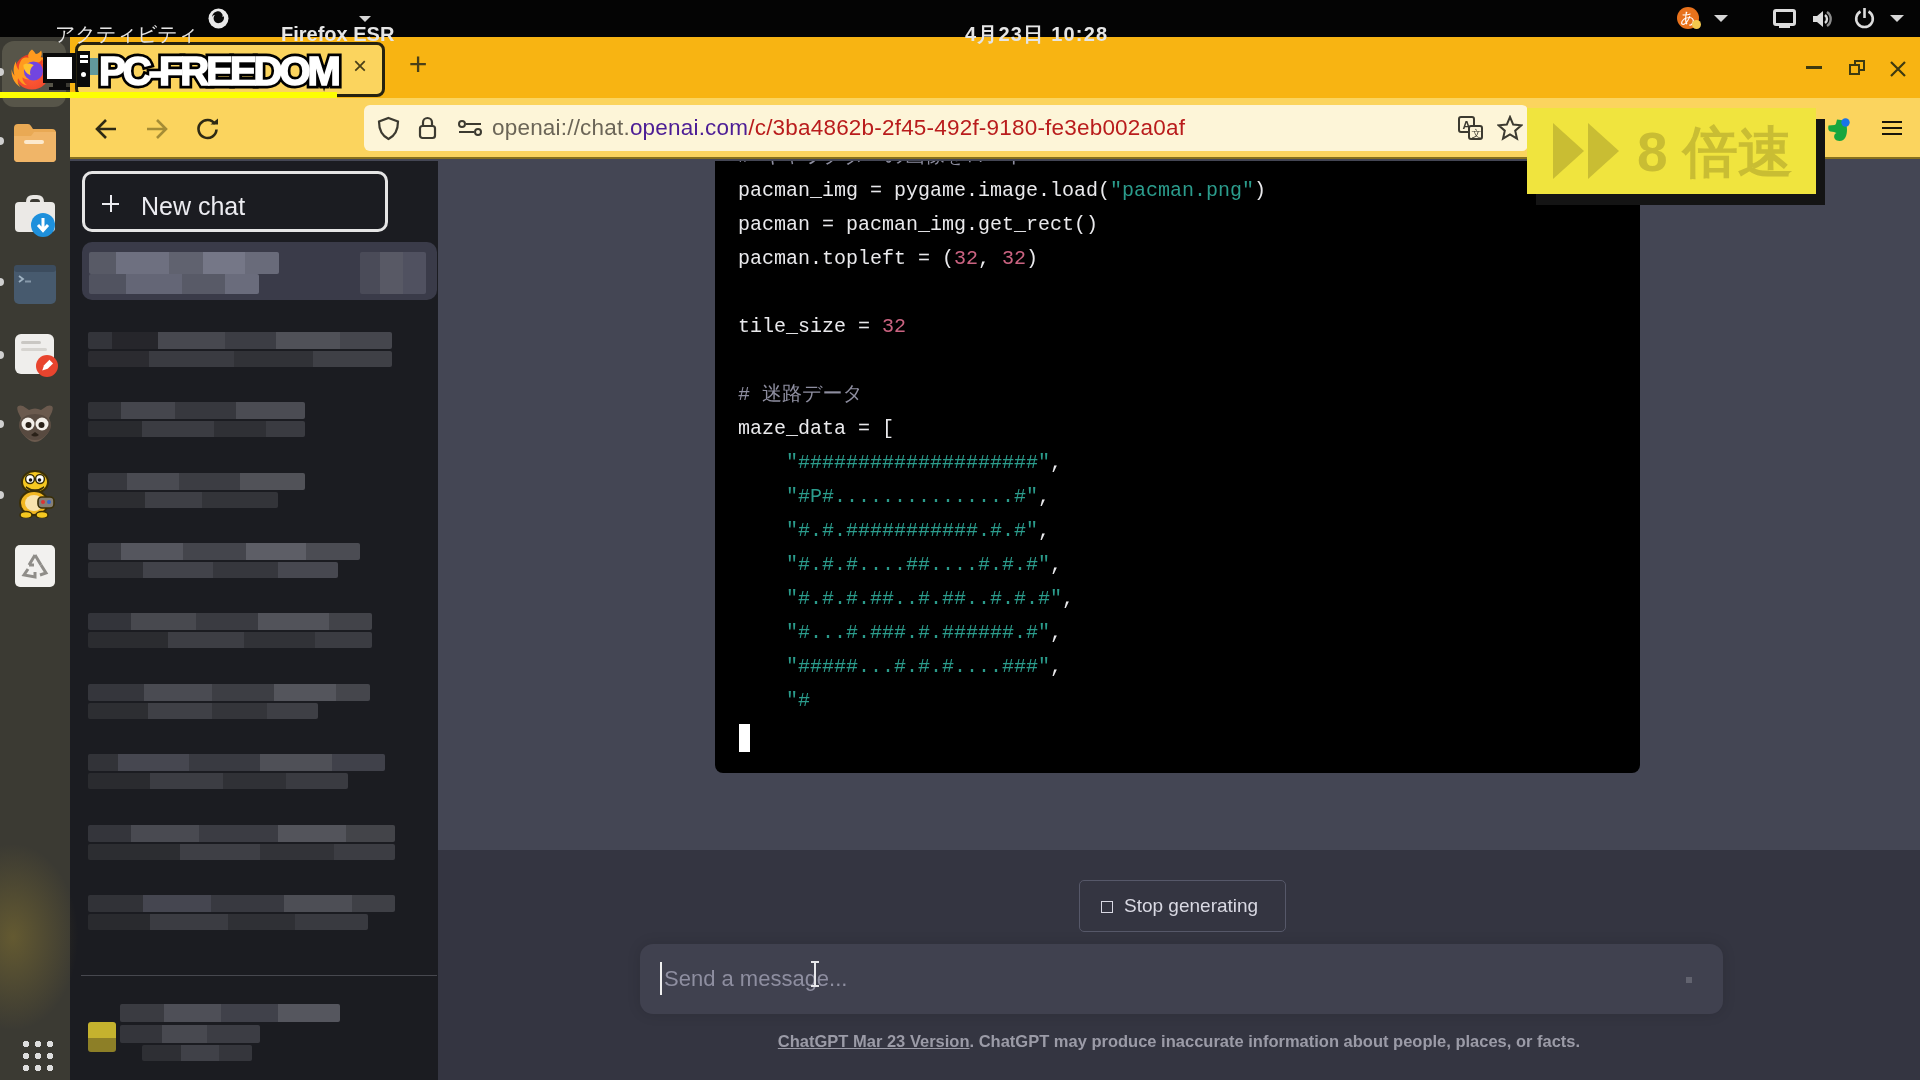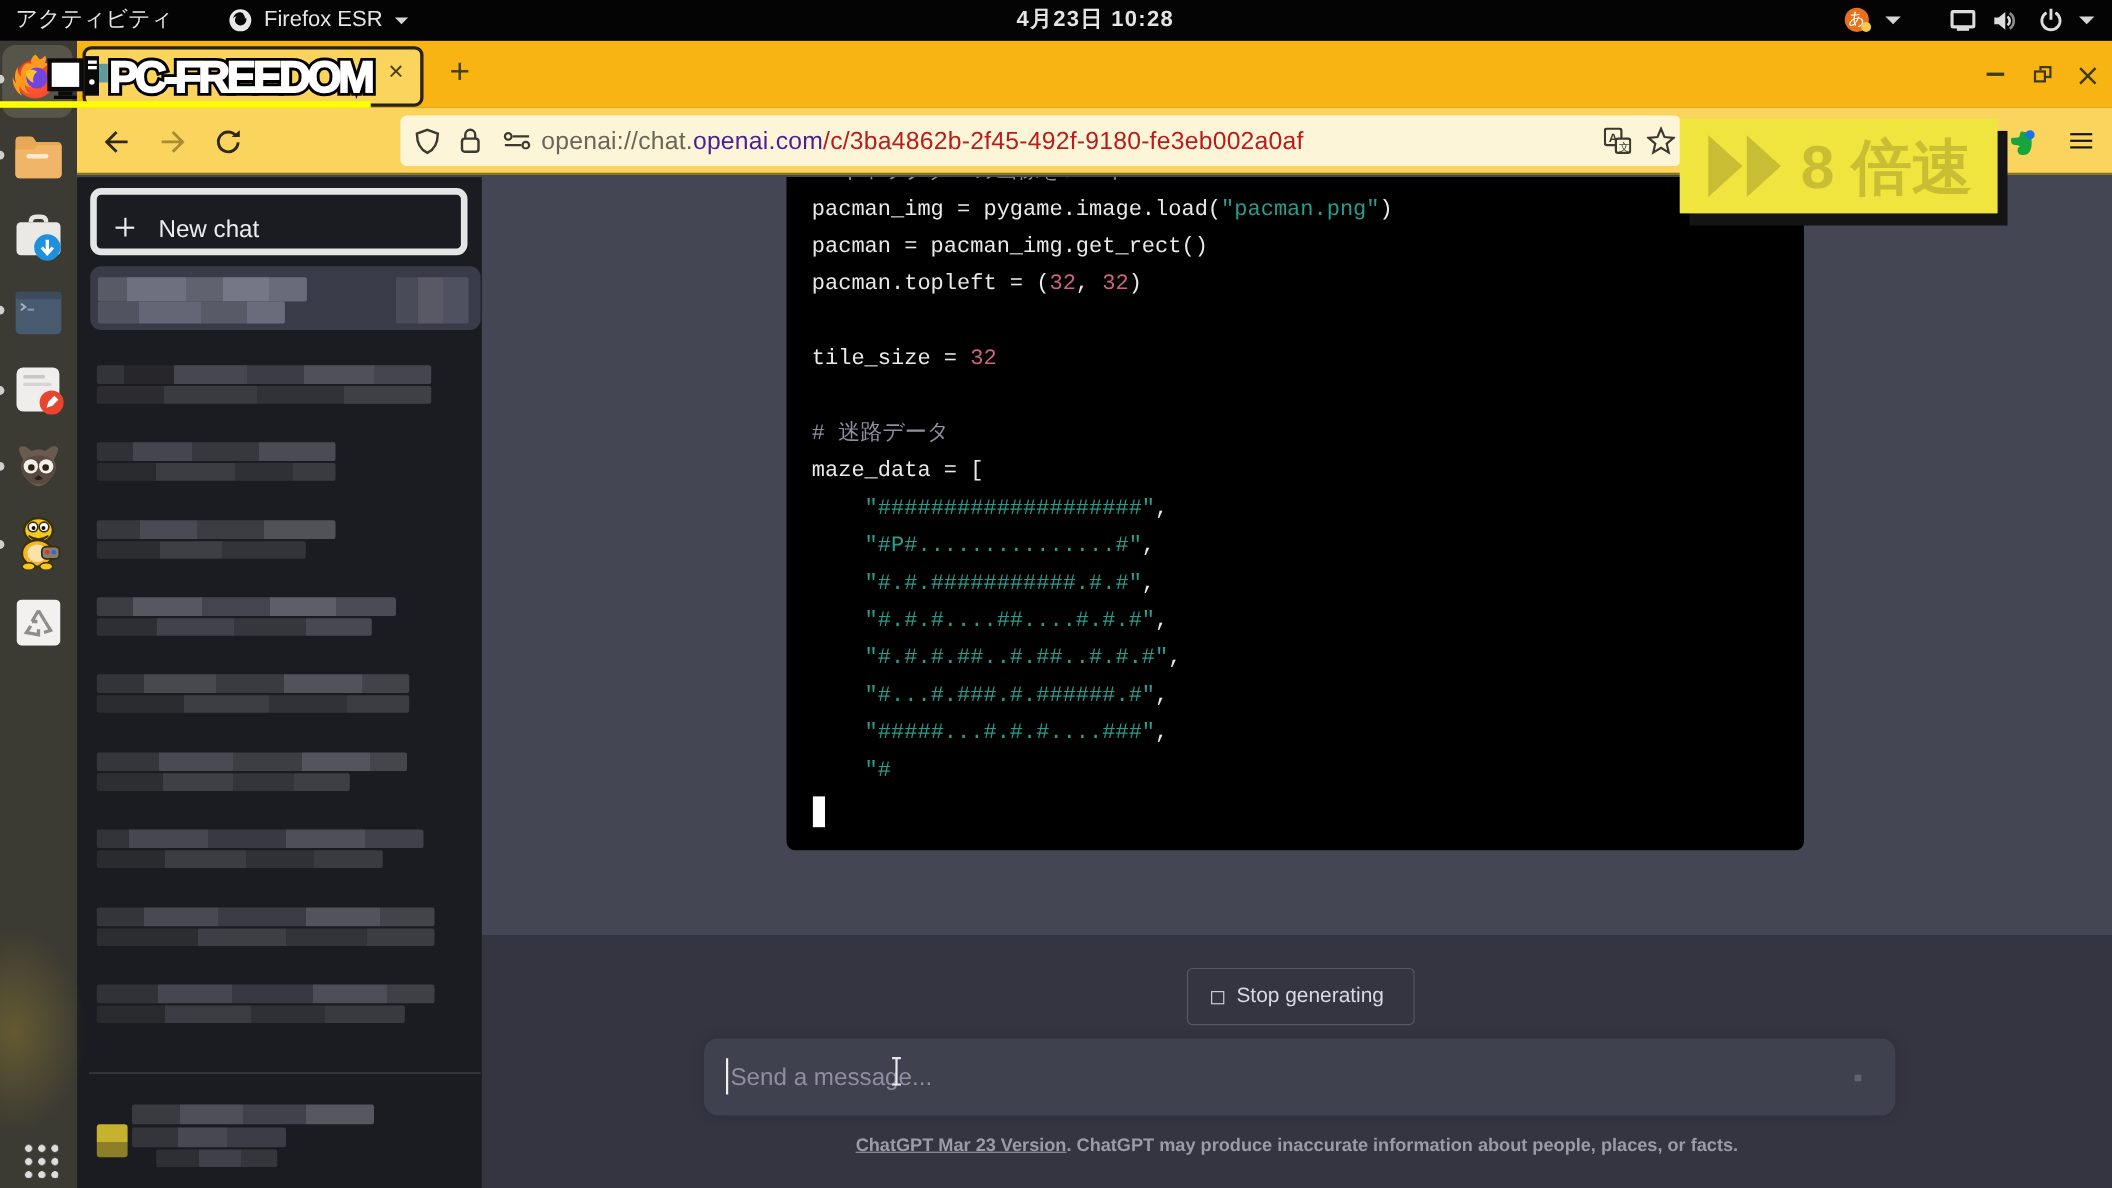--- a/index.html
+++ b/index.html
@@ -2,38 +2,38 @@
 <html><head>
 <meta charset="utf-8">
 <style>
   * { margin:0; padding:0; box-sizing:border-box; }
   html,body { width:1920px; height:1080px; overflow:hidden; background:#444654; font-family:"Liberation Sans", sans-serif; }
   #screen { position:absolute; top:0; left:0; width:1920px; height:1080px; overflow:hidden; }
   .abs { position:absolute; }
 
   
   #topbar { position:absolute; left:0; top:0; width:1920px; height:37px; background:#040404; color:#e5e5e5; z-index:50; }
-  #topbar .item { position:absolute; top:0; height:37px; line-height:36px; font-size:20px; }
+  #topbar .item { position:absolute; top:16px; height:37px; line-height:36px; font-size:20px;margin-left:41px; }
 
   
   #dock { position:absolute; left:0; top:37px; width:70px; height:1043px; background:#3b3a33; z-index:40; }
   #dock .glow { position:absolute; left:-20px; top:790px; width:110px; height:220px;
      background:radial-gradient(ellipse at 30% 50%, rgba(205,172,45,0.28), rgba(205,172,45,0) 60%); }
   .dockdot { position:absolute; left:0px; width:4px; height:8px; border-radius:0 4px 4px 0; background:#cfcfcf; }
 
   
   #titlebar { position:absolute; left:70px; top:37px; width:1850px; height:61px; background:#f8b412; z-index:30; }
   #tab { position:absolute; left:5px; top:5px; width:310px; height:55px; background:#fbd45e; border:3px solid #26220f; border-radius:8px; }
   #navbar { position:absolute; left:70px; top:98px; width:1850px; height:61px; background:#fbd45e; border-bottom:2px solid #86701e; z-index:30; }
   #urlbar { position:absolute; left:294px; top:7px; width:1164px; height:46px; background:#fdf5d8; border-radius:6px; font-size:22.5px; letter-spacing:0.2px; color:#5d5748; line-height:45px; }
 
   
   #content { position:absolute; left:70px; top:161px; width:1850px; height:919px; background:#444654; overflow:hidden; z-index:10; }
   #sidebar { position:absolute; left:0; top:0; width:368px; height:919px; background:#1b1c21; }
-  #newchat { position:absolute; left:12px; top:10px; width:343px; height:61px; border:6px solid #e5e5e5; border-radius:10px; color:#ececf1; font-size:22px; }
+  #newchat { position:absolute; left:12px; top:10px; width:306px; height:61px; border:3px solid #e5e5e5; border-radius:10px; color:#ececf1; font-size:25px; }
   .blurrow { position:absolute; border-radius:2px; }
   #mainlow { position:absolute; left:368px; top:689px; width:1482px; height:230px; background:#343541; }
 
   
   #code { position:absolute; left:645px; top:-51px; width:925px; height:663px; background:#000; border-radius:8px;
           padding:30px 0 0 23px; font-family:"Liberation Mono", monospace; font-size:20px; line-height:34px; color:#e9e9ec; white-space:pre; }
   .cstr { color:#2b9c8c; }
   .cnum { color:#cb6381; }
   .ccom { color:#8e8ea0; }
 
@@ -54,21 +54,21 @@
 </head>
 <body>
 <div id="screen">
 
   <div id="topbar">
     <div class="item" style="left:14px;">アクティビティ</div>
     <svg class="abs" style="left:208px; top:8px;" width="21" height="21" viewBox="0 0 21 21">
       <circle cx="10.5" cy="10.5" r="10" fill="#e9e9e9"></circle>
       <path d="M10.5 3.2 C7 3.2 4.4 5.6 4 9 C4.6 7.6 5.8 6.8 7 6.9 C5.6 8.2 5.2 10.3 6 12.2 C6.9 14.2 9 15.4 11.2 15.1 C13.9 14.8 16 12.6 16 9.8 C16 9.2 15.9 8.6 15.7 8 C15.5 8.6 15 9 14.4 9.1 C14.9 7.8 14.6 6.3 13.6 5.3 C12.8 4 11.7 3.2 10.5 3.2 Z" fill="#0a0a0a"></path>
     </svg>
-    <div class="item" style="left:240px; font-weight:normal;">Firefox ESR</div>
+    <div class="item" style="left:240px; font-weight:bold;">Firefox ESR</div>
     <div class="abs" style="left:359px; top:16px; width:0; height:0; border:6px solid transparent; border-top-color:#d6d6d6; border-bottom:none;"></div>
     <div class="item" style="left:924px; font-size:20px; font-weight:bold; letter-spacing:1.2px;">4月23日  10:28</div>
 
     <div class="abs" style="left:1677px; top:7px; width:22px; height:22px; border-radius:50%; background:#e8721c; color:#fff; font-size:15px; text-align:center; line-height:22px;">あ</div>
     <div class="abs" style="left:1692px; top:20px; width:9px; height:9px; border-radius:50%; background:#f5c94d;"></div>
     <div class="abs" style="left:1714px; top:15px; width:0; height:0; border:7px solid transparent; border-top-color:#d6d6d6; border-bottom:none;"></div>
     <svg class="abs" style="left:1773px; top:9px;" width="23" height="20" viewBox="0 0 23 20">
       <rect x="1.5" y="1.5" width="20" height="14" rx="1.5" fill="none" stroke="#dcdcdc" stroke-width="3"></rect>
       <rect x="6" y="15" width="11" height="4" fill="#dcdcdc"></rect>
     </svg>

